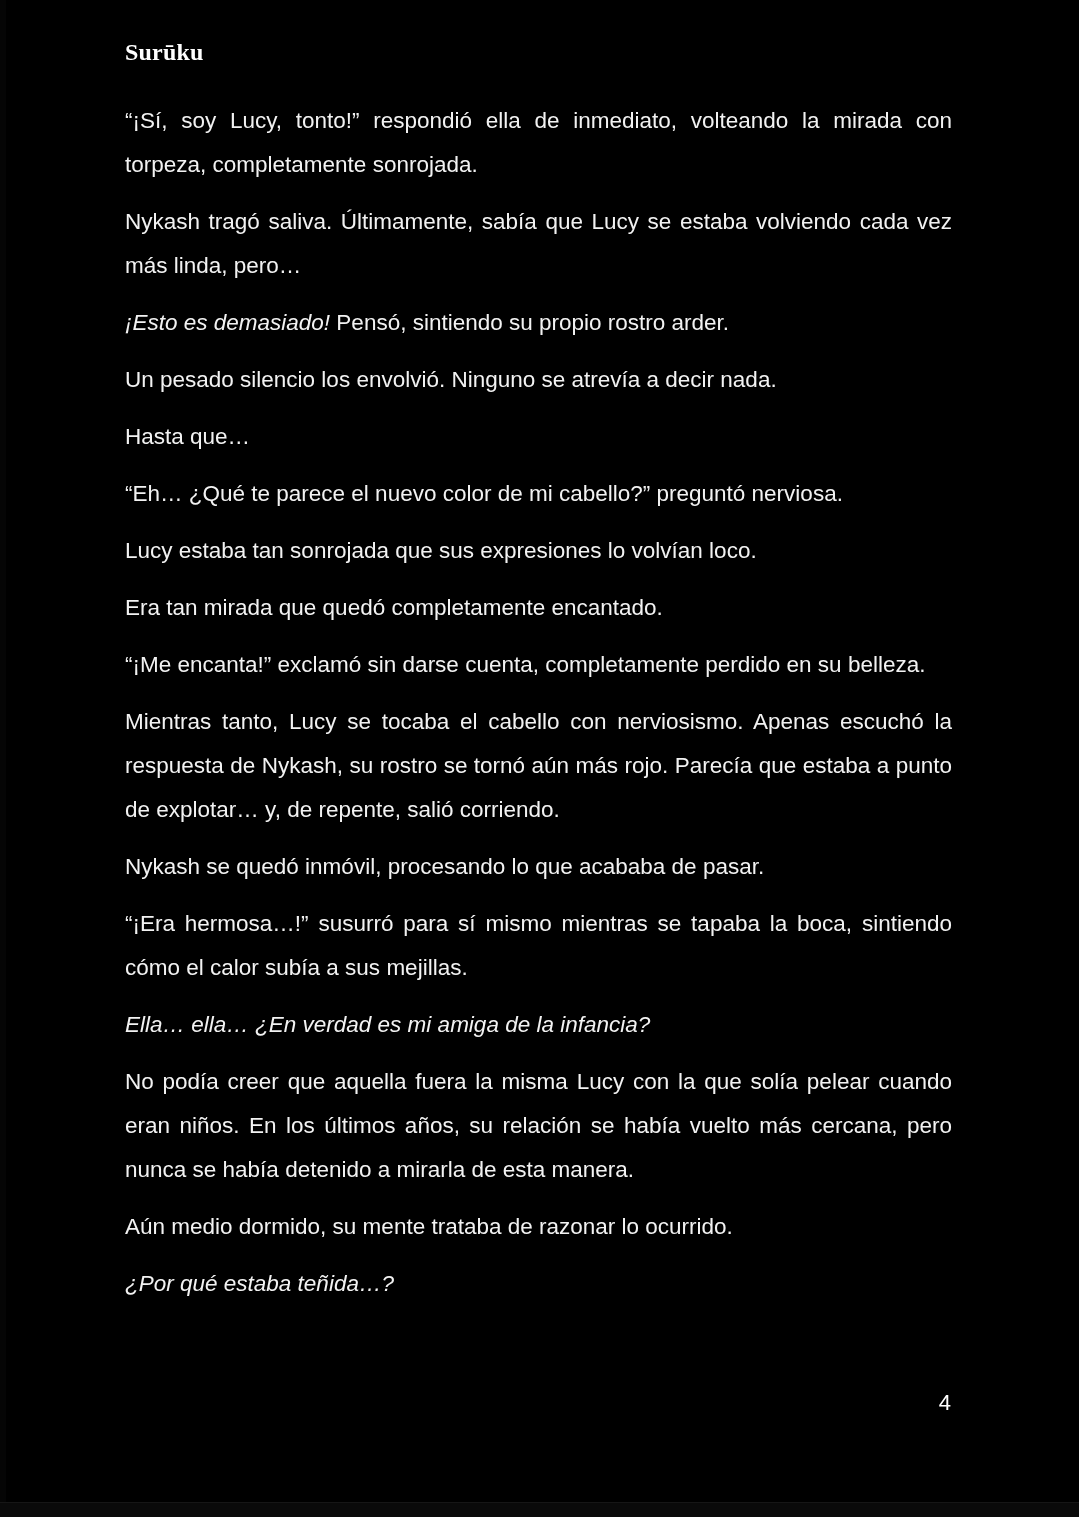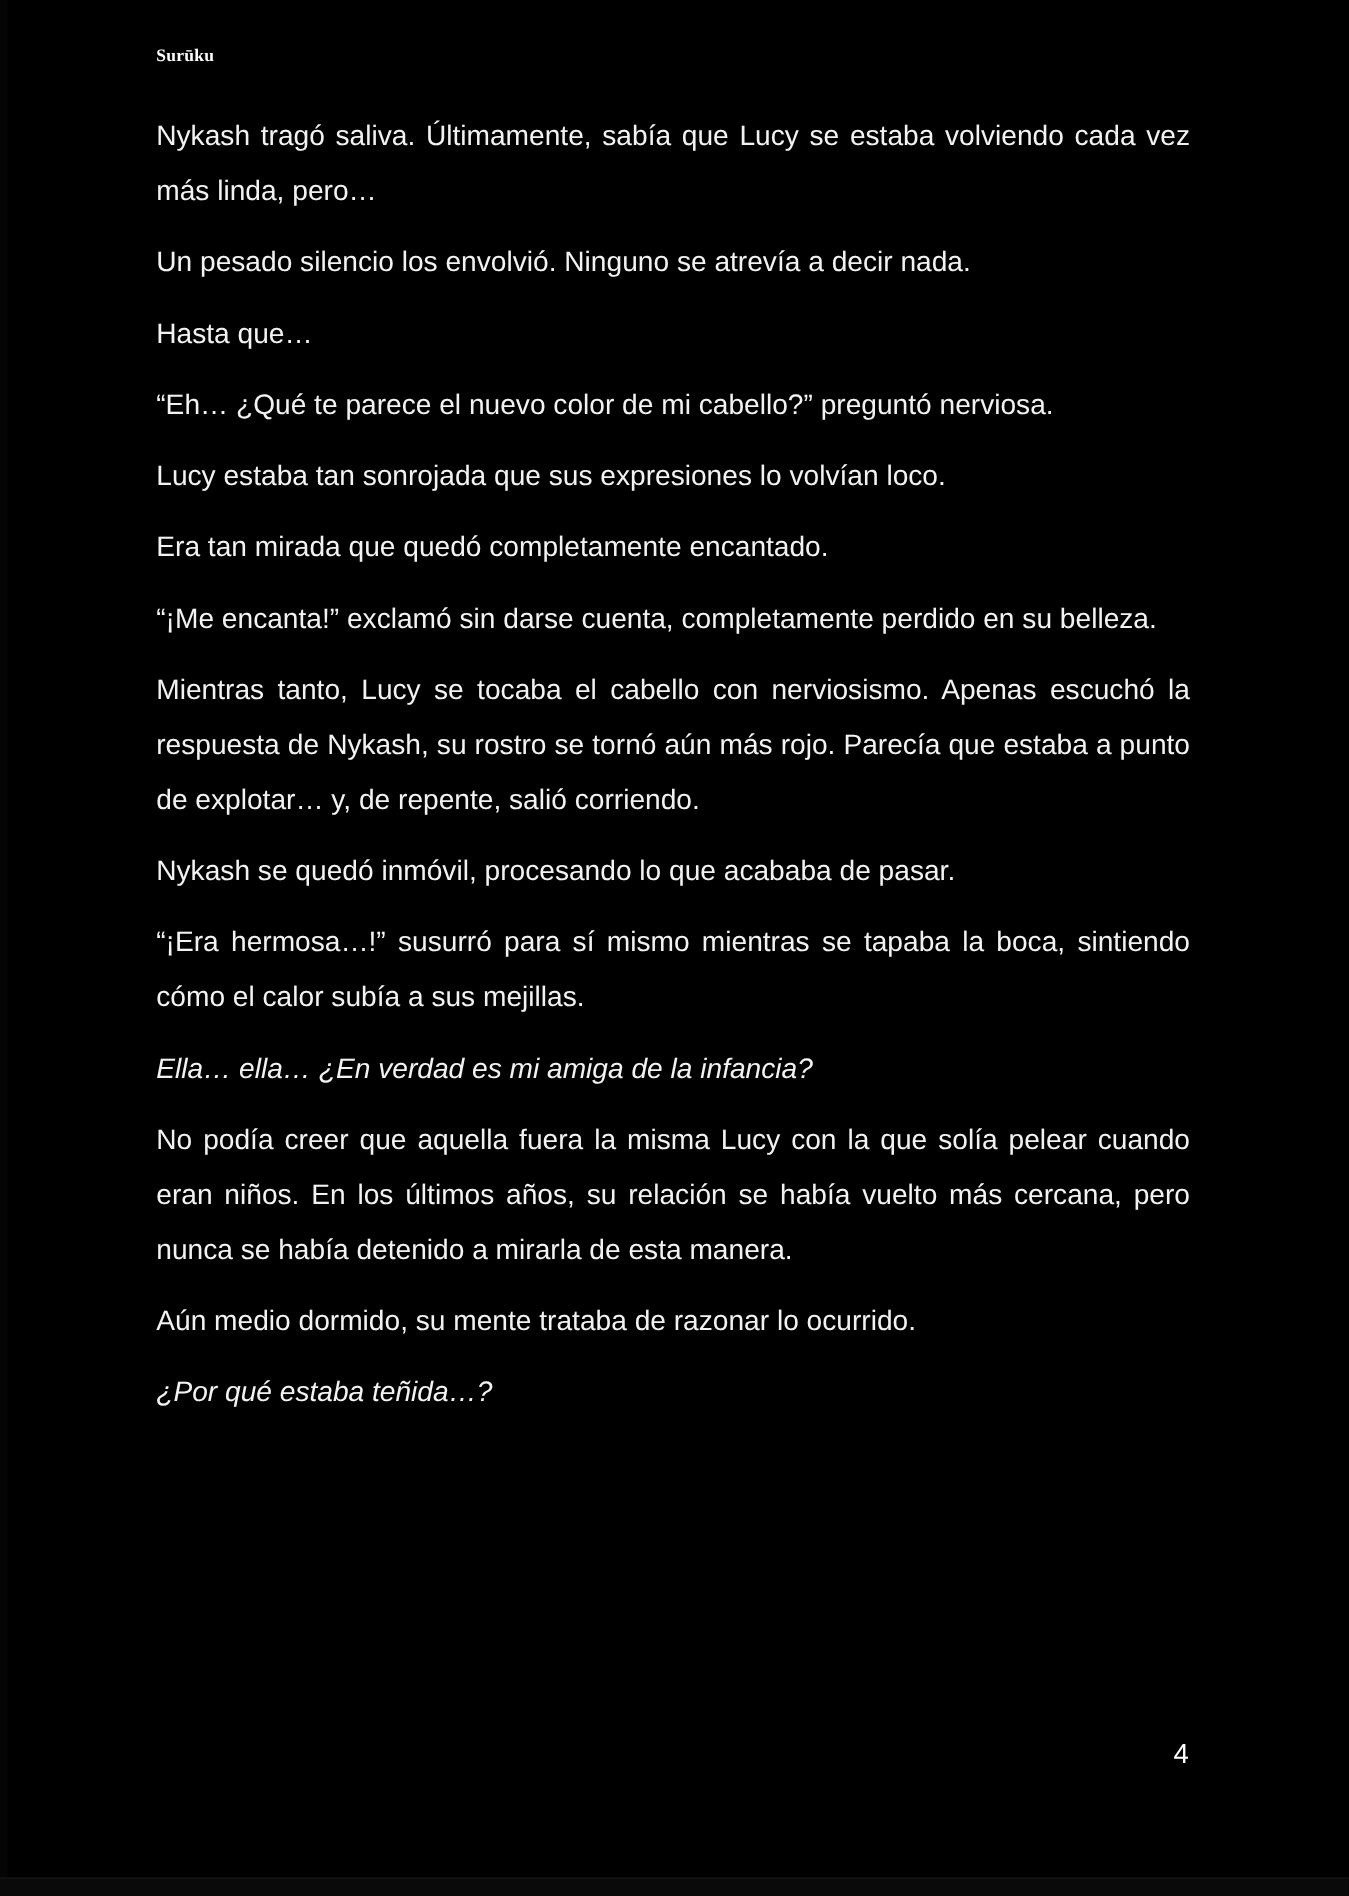--- a/index.html
+++ b/index.html
@@ -23,21 +23,21 @@
   }
   .page-inner {
     position: absolute;
     left: 125px;
     top: 38px;
     width: 827px;
   }
   .running-head {
     font-family: "Liberation Serif", serif;
     font-weight: bold;
-    font-size: 14px;
+    font-size: 24px;
     letter-spacing: 0.2px;
     color: #ffffff;
     margin: 0 0 32px 0;
     line-height: 1.2;
   }
   .para {
     font-size: 22.5px;
     line-height: 44px;
     text-align: justify;
     text-justify: inter-word;
@@ -78,22 +78,24 @@
 </head>
 <body>
 
 <div class="page">
   <div class="left-edge"></div>
 
   <div class="page-inner">
 
     <div class="running-head">Surūku</div>
 
+    <p class="para">“¡Sí, soy Lucy, tonto!” respondió ella de inmediato, volteando la mirada con torpeza, completamente sonrojada.</p>
     <p class="para">Nykash tragó saliva. Últimamente, sabía que Lucy se estaba volviendo cada vez más linda, pero…</p>
 
+    <p class="para"><span class="italic-lead" style="font-style:italic">¡Esto es demasiado!</span><span> Pensó, sintiendo su propio rostro arder.</span></p>
 
     <p class="para">Un pesado silencio los envolvió. Ninguno se atrevía a decir nada.</p>
     <p class="para">Hasta que…</p>
     <p class="para">“Eh… ¿Qué te parece el nuevo color de mi cabello?” preguntó nerviosa.</p>
     <p class="para">Lucy estaba tan sonrojada que sus expresiones lo volvían loco.</p>
     <p class="para">Era tan mirada que quedó completamente encantado.</p>
     <p class="para">“¡Me encanta!” exclamó sin darse cuenta, completamente perdido en su belleza.</p>
     <p class="para">Mientras tanto, Lucy se tocaba el cabello con nerviosismo. Apenas escuchó la respuesta de Nykash, su rostro se tornó aún más rojo. Parecía que estaba a punto de explotar… y, de repente, salió corriendo.</p>
     <p class="para">Nykash se quedó inmóvil, procesando lo que acababa de pasar.</p>
     <p class="para">“¡Era hermosa…!” susurró para sí mismo mientras se tapaba la boca, sintiendo cómo el calor subía a sus mejillas.</p>

